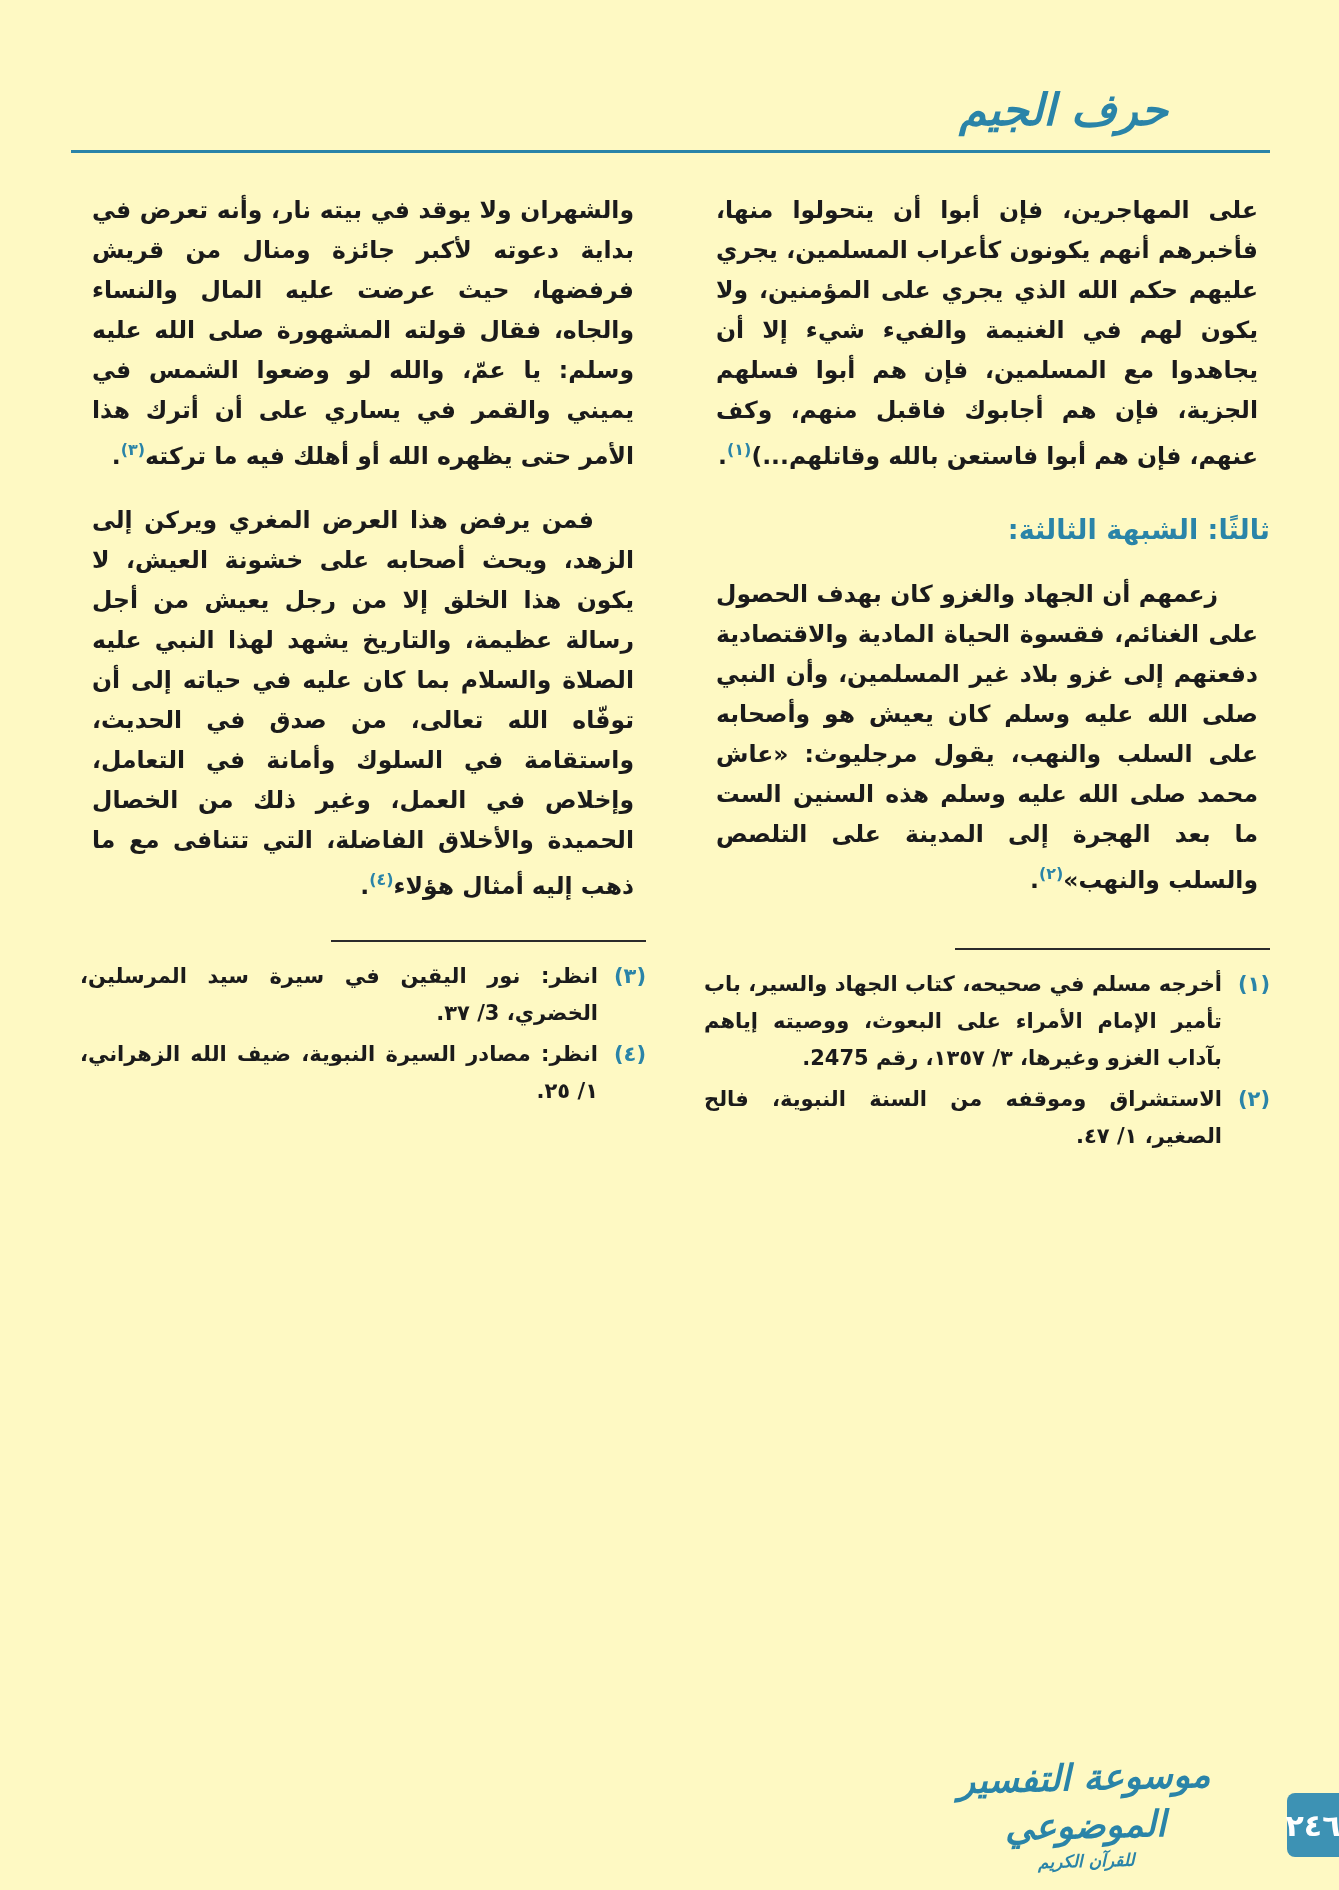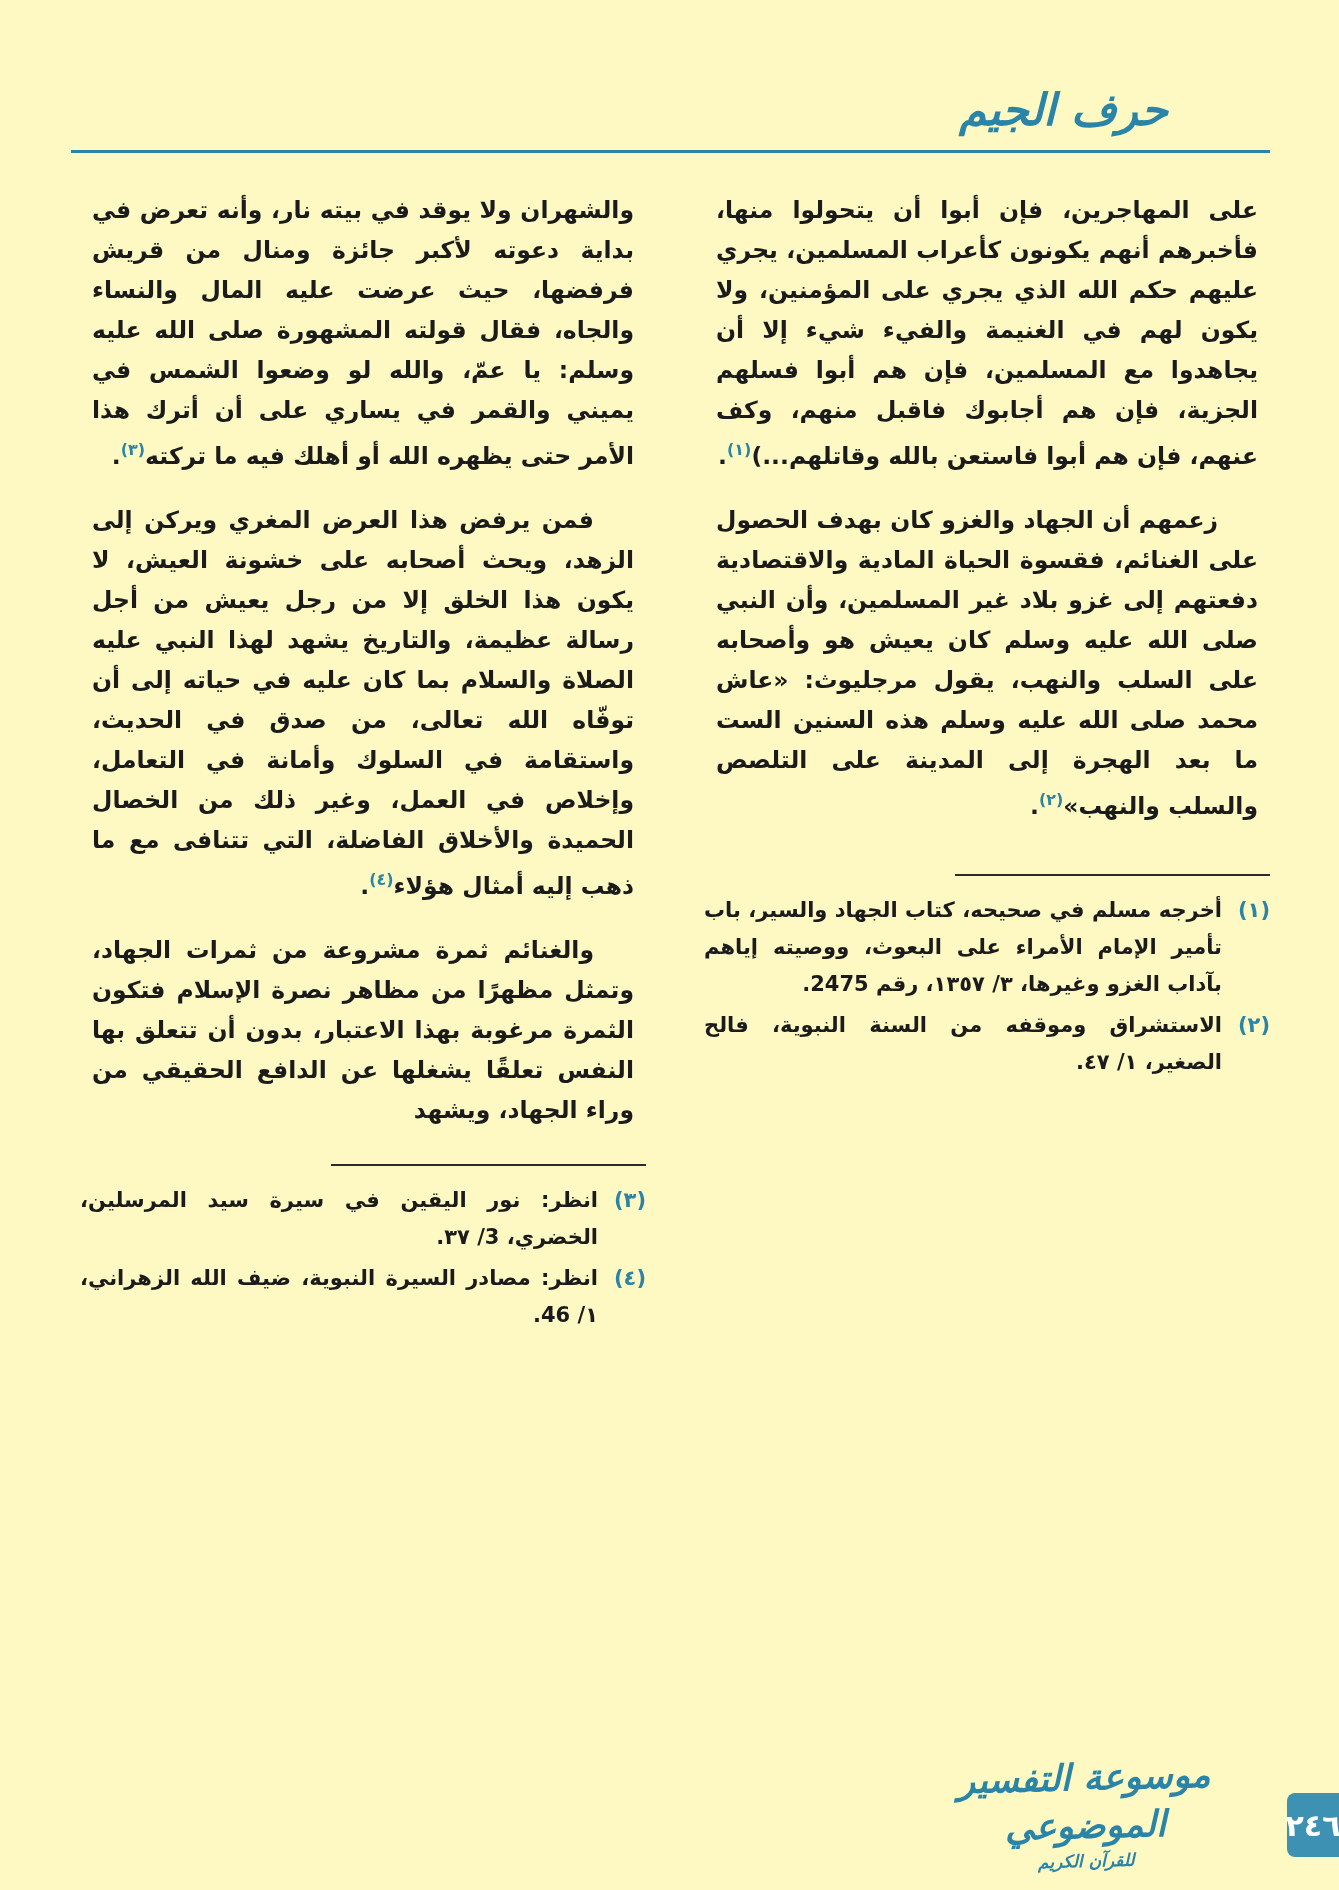--- a/index.html
+++ b/index.html
@@ -106,20 +106,21 @@
 <div class="page">
 
   <div class="chapter-header">حرف الجيم</div>
   <div class="header-rule"></div>
 
   <div class="columns">
 
     <section class="col">
       <p class="body-par"><span>على المهاجرين، فإن أبوا أن يتحولوا منها، فأخبرهم أنهم يكونون كأعراب المسلمين، يجري عليهم حكم الله الذي يجري على المؤمنين، ولا يكون لهم في الغنيمة والفيء شيء إلا أن يجاهدوا مع المسلمين، فإن هم أبوا فسلهم الجزية، فإن هم أجابوك فاقبل منهم، وكف عنهم، فإن هم أبوا فاستعن بالله وقاتلهم...)</span><span class="fn-ref">(١)</span><span>.</span></p>
 
+      <h2 class="section-heading">ثالثًا: الشبهة الثالثة:</h2>
 
       <p class="body-par indent"><span>زعمهم أن الجهاد والغزو كان بهدف الحصول على الغنائم، فقسوة الحياة المادية والاقتصادية دفعتهم إلى غزو بلاد غير المسلمين، وأن النبي صلى الله عليه وسلم كان يعيش هو وأصحابه على السلب والنهب، يقول مرجليوث: «عاش محمد صلى الله عليه وسلم هذه السنين الست ما بعد الهجرة إلى المدينة على التلصص والسلب والنهب»</span><span class="fn-ref">(٢)</span><span>.</span></p>
 
 
       <div class="footnotes">
         <div class="fn-rule"></div>
         <div class="footnote">
           <span class="fn-marker">(١)</span>
           <span class="fn-text">أخرجه مسلم في صحيحه، كتاب الجهاد والسير، باب تأمير الإمام الأمراء على البعوث، ووصيته إياهم بآداب الغزو وغيرها، ٣/ ١٣٥٧، رقم 2475.</span>
         </div>
@@ -128,31 +129,30 @@
           <span class="fn-text">الاستشراق وموقفه من السنة النبوية، فالح الصغير، ١/ ٤٧.</span>
         </div>
       </div>
     </section>
 
     <section class="col">
       <p class="body-par"><span>والشهران ولا يوقد في بيته نار، وأنه تعرض في بداية دعوته لأكبر جائزة ومنال من قريش فرفضها، حيث عرضت عليه المال والنساء والجاه، فقال قولته المشهورة صلى الله عليه وسلم: يا عمّ، والله لو وضعوا الشمس في يميني والقمر في يساري على أن أترك هذا الأمر حتى يظهره الله أو أهلك فيه ما تركته</span><span class="fn-ref">(٣)</span><span>.</span></p>
 
       <p class="body-par indent"><span>فمن يرفض هذا العرض المغري ويركن إلى الزهد، ويحث أصحابه على خشونة العيش، لا يكون هذا الخلق إلا من رجل يعيش من أجل رسالة عظيمة، والتاريخ يشهد لهذا النبي عليه الصلاة والسلام بما كان عليه في حياته إلى أن توفّاه الله تعالى، من صدق في الحديث، واستقامة في السلوك وأمانة في التعامل، وإخلاص في العمل، وغير ذلك من الخصال الحميدة والأخلاق الفاضلة، التي تتنافى مع ما ذهب إليه أمثال هؤلاء</span><span class="fn-ref">(٤)</span><span>.</span></p>
 
-      <p class="body-par indent"><span>والغنائم ثمرة مشروعة من ثمرات الجهاد، وتمثل مظهرًا من مظاهر نصرة الإسلام فتكون الثمرة مرغوبة بهذا الاعتبار، بدون أن تتعلق بها النفس تعلقًا يشغلها عن الدافع الحقيقي من وراء الجهاد، ويشهد</span></p>
 
       <div class="footnotes left-fn">
         <div class="fn-rule"></div>
         <div class="footnote">
           <span class="fn-marker">(٣)</span>
           <span class="fn-text">انظر: نور اليقين في سيرة سيد المرسلين، الخضري، 3/ ٣٧.</span>
         </div>
         <div class="footnote">
           <span class="fn-marker">(٤)</span>
-          <span class="fn-text">انظر: مصادر السيرة النبوية، ضيف الله الزهراني، ١/ 46.</span>
+          <span class="fn-text">انظر: مصادر السيرة النبوية، ضيف الله الزهراني، ١/ ٢٥.</span>
         </div>
       </div>
     </section>
 
   </div>
 
   <div class="publisher-logo">
     <span class="logo-line1">موسوعة التفسير الموضوعي</span>
     <span class="logo-line2">للقرآن الكريم</span>
   </div>

